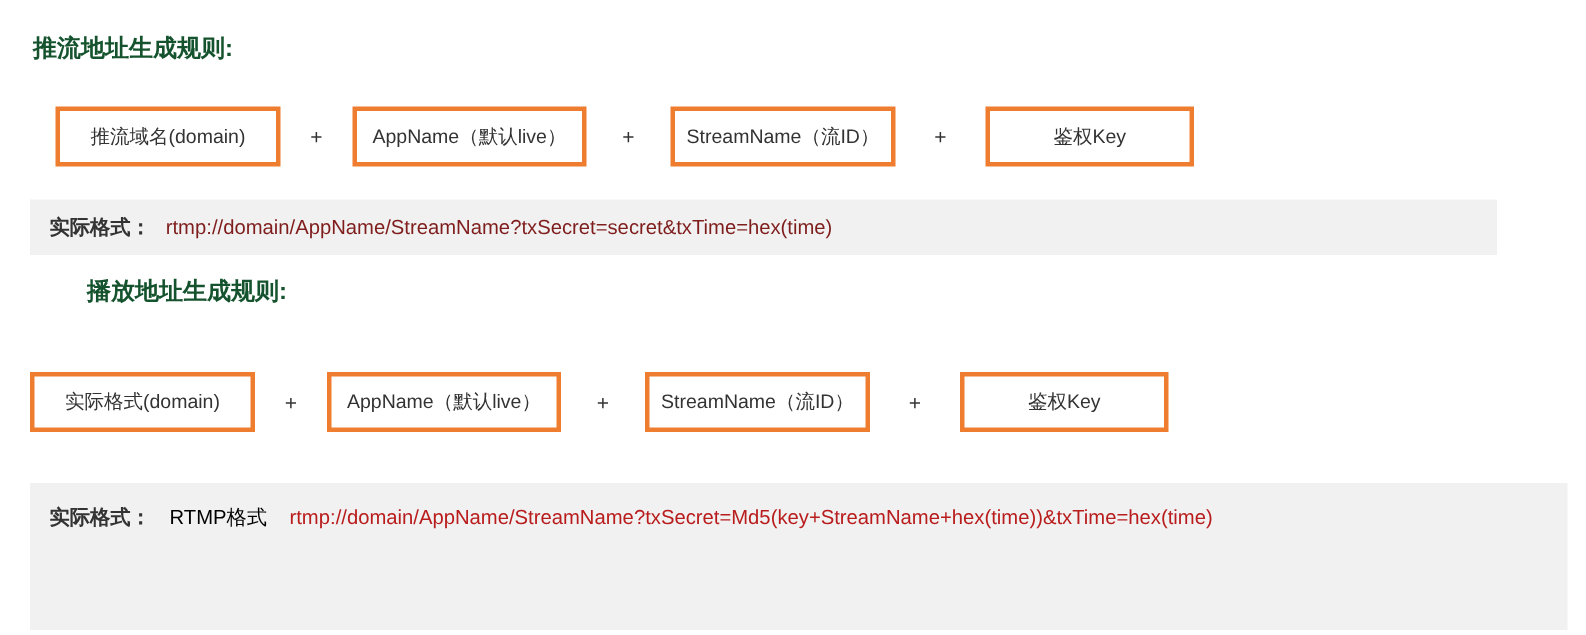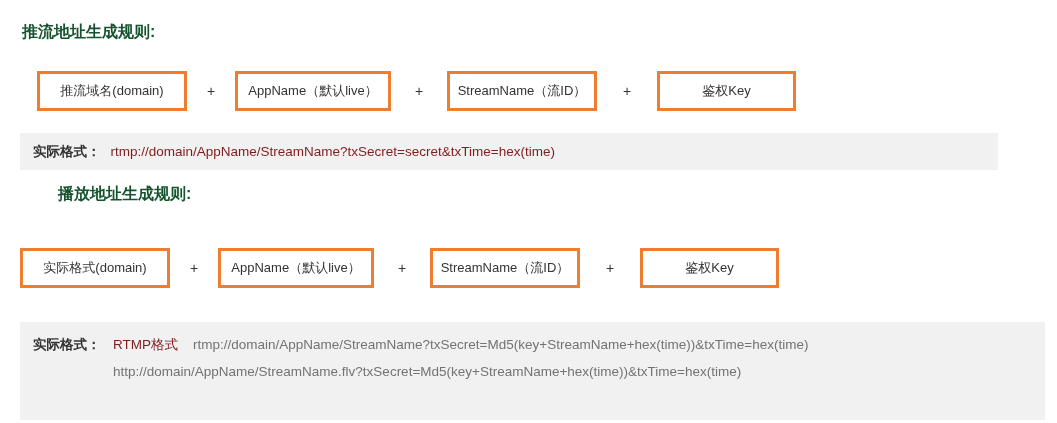--- a/index.html
+++ b/index.html
@@ -88,22 +88,22 @@
     box-sizing: border-box;
     padding: 9px 0 0 13px;
     font-size: 13.5px;
   }
   .fr {
     display: flex;
     line-height: 27px;
     white-space: nowrap;
   }
   .fr-label { width: 80px; font-weight: 600; color: #333333; flex: 0 0 auto; }
-  .fr-name  { width: 80px; color: #7f1d1d; flex: 0 0 auto; }
-  .fr-url   { color: #737373; }
+  .fr-name  { width: 80px; color: #000000; flex: 0 0 auto; }
+  .fr-url   { color: #b91c1c; }
 </style>
 </head>
 <body>
 
 <div class="canvas">
 
   <div class="section-title title-push">推流地址生成规则:</div>
 
   <div class="box-row row-push">
     <div class="obox w1">
@@ -149,20 +149,19 @@
   </div>
 
   <div class="result-block">
     <div class="fr">
       <span class="fr-label">实际格式：</span>
       <span class="fr-name">RTMP格式</span>
       <span class="fr-url">rtmp://domain/AppName/StreamName?txSecret=Md5(key+StreamName+hex(time))&amp;txTime=hex(time)</span>
     </div>
     <div class="fr">
       <span class="fr-label"></span>
-      <span class="fr-url">http://domain/AppName/StreamName.flv?txSecret=Md5(key+StreamName+hex(time))&amp;txTime=hex(time)</span>
     </div>
     <div class="fr">
       <span class="fr-label"></span>
     </div>
   </div>
 
 </div>
 
 </body></html>

